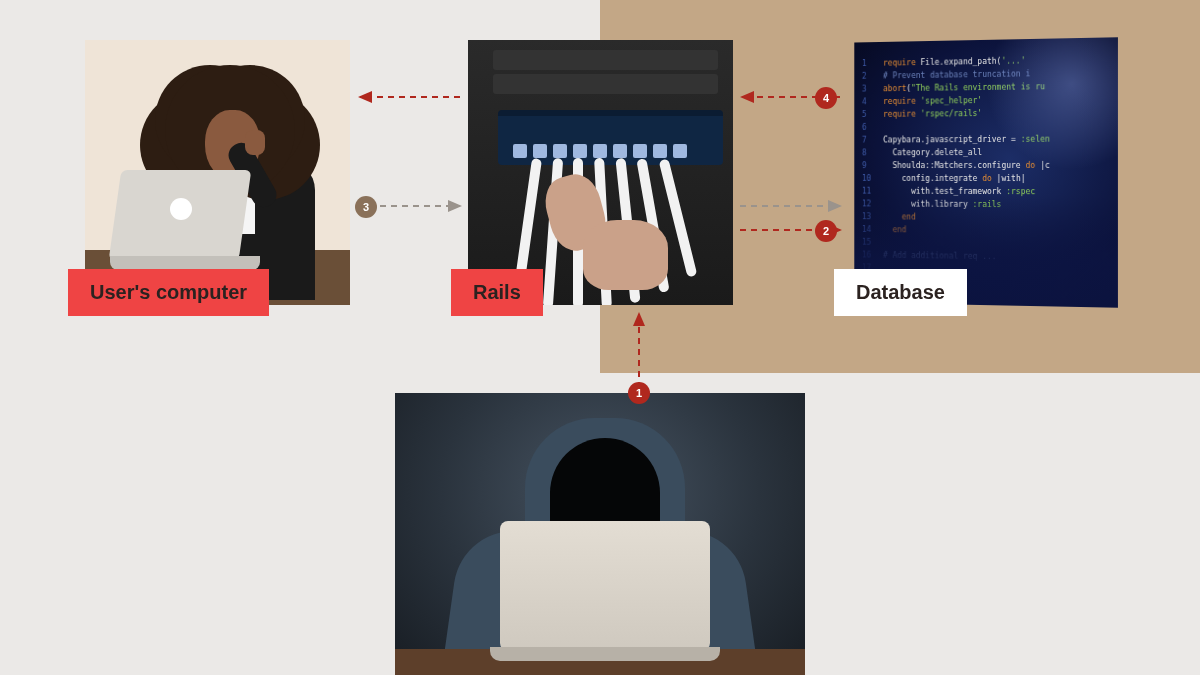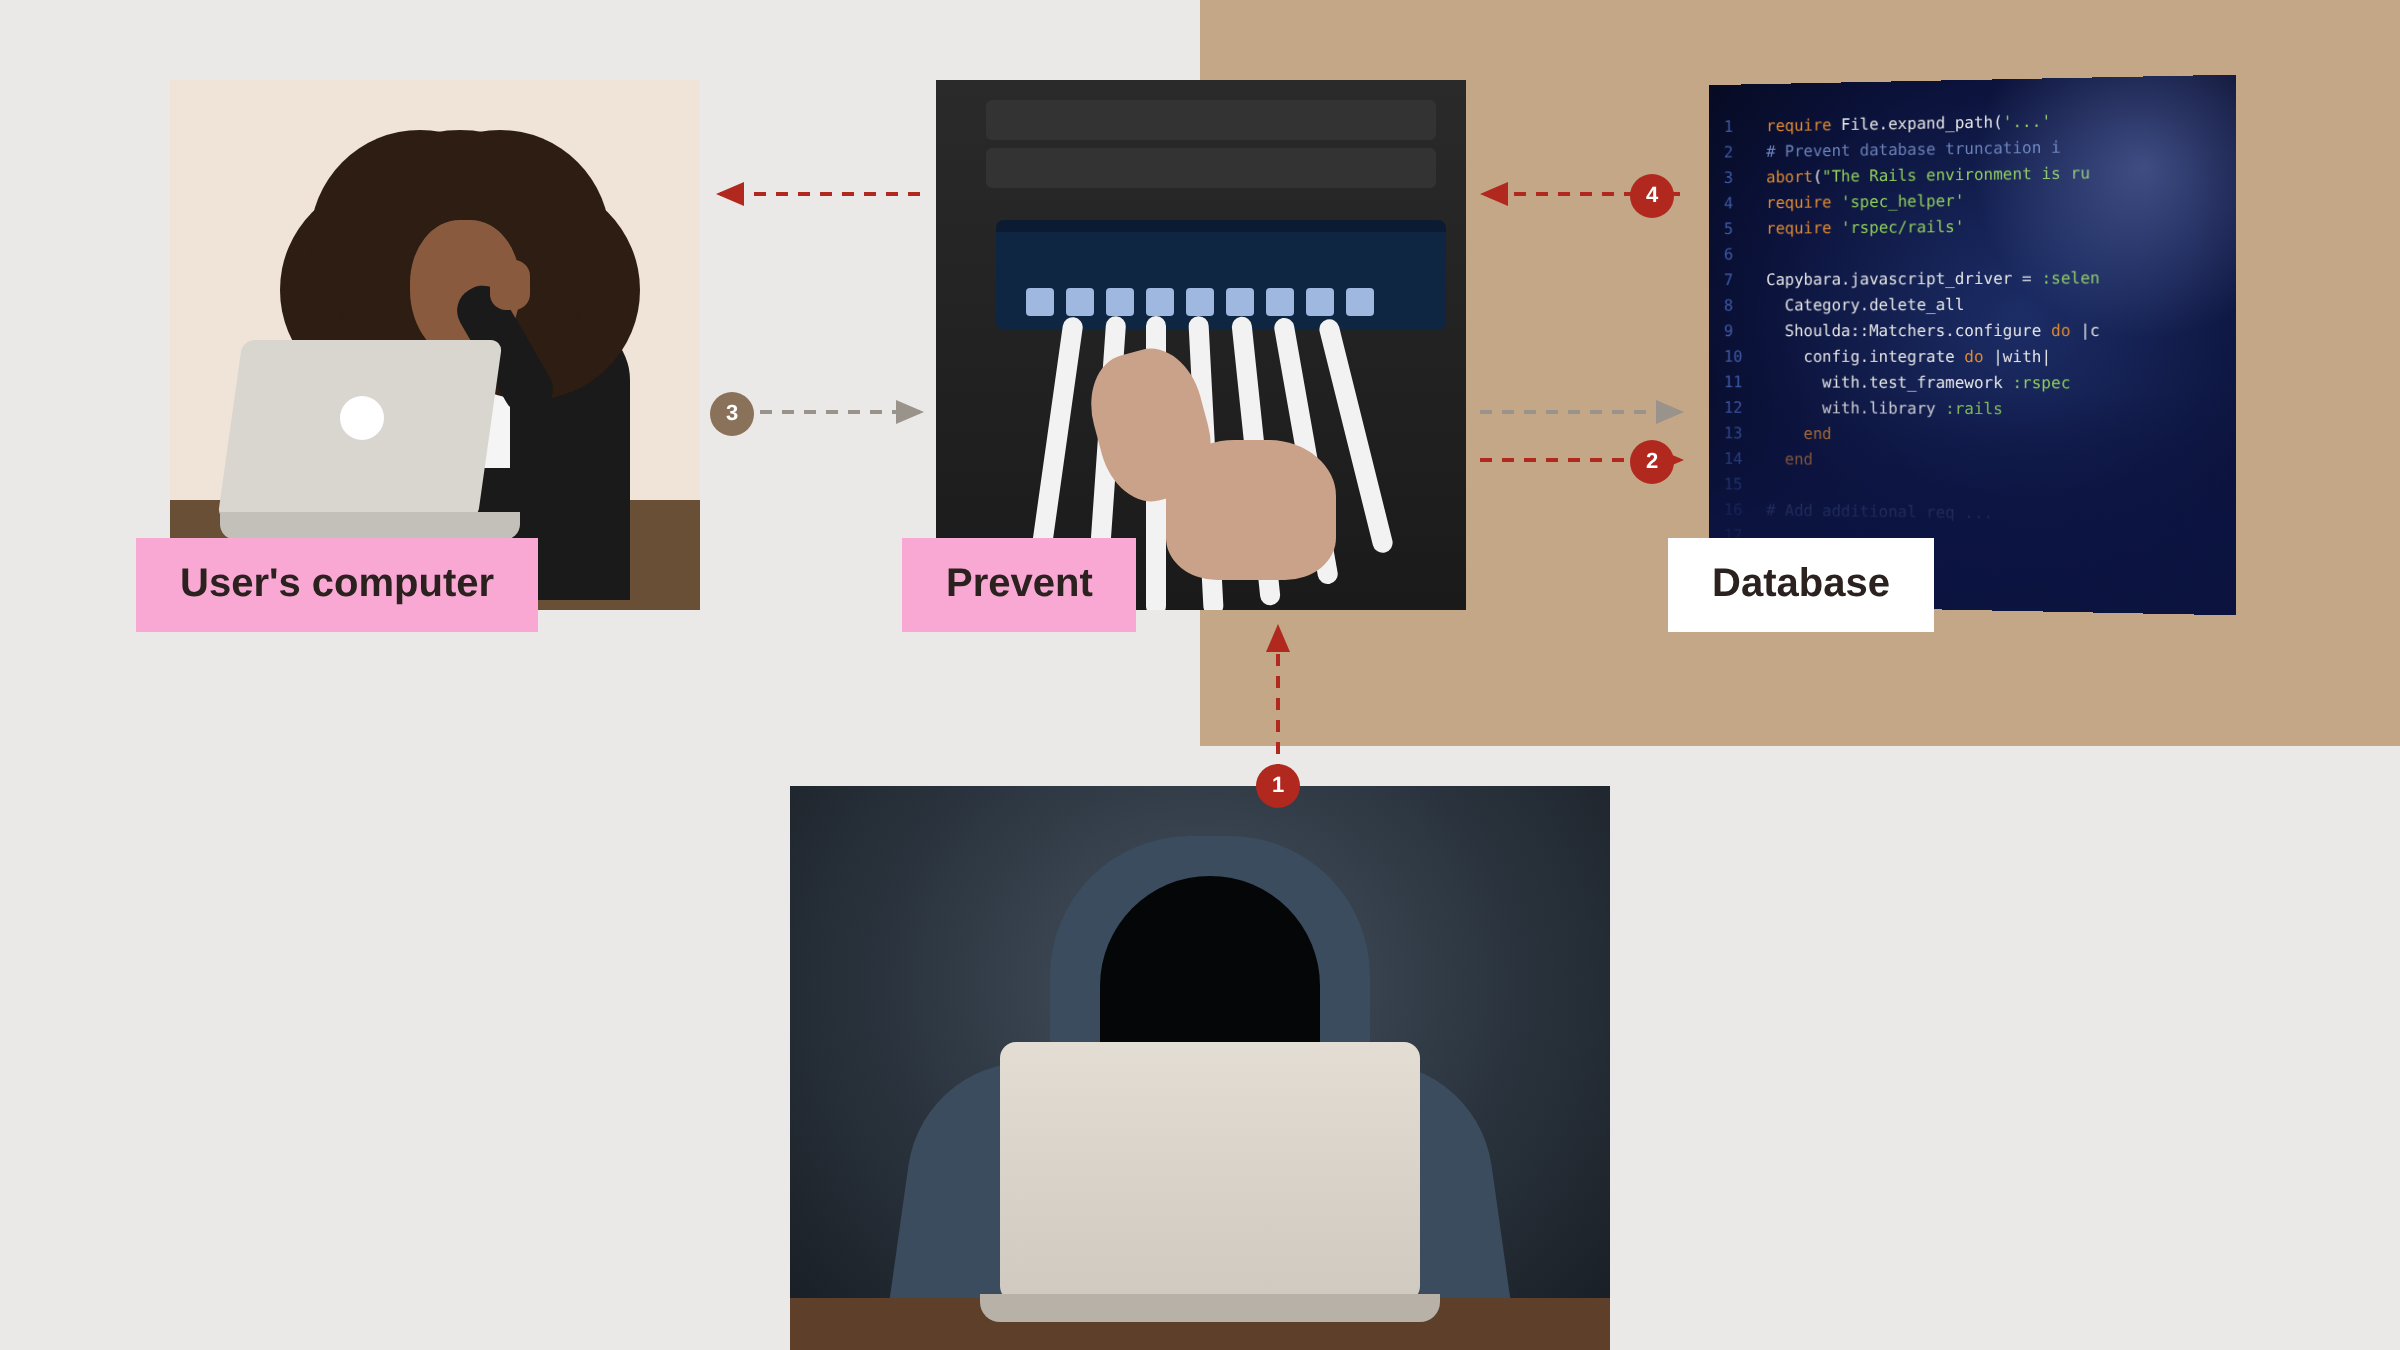--- a/index.html
+++ b/index.html
@@ -21,21 +21,21 @@
     position: absolute;
   }
   .label {
     position: absolute;
     padding: 12px 22px;
     font-weight: 700;
     font-size: 20px;
     color: #2b2220;
     white-space: nowrap;
   }
-  .label.tan   { background: #f9a8d4; }
+  .label.tan   { background: #ef4444; }
   .label.white { background: #ffffff; }
 
   
   .badge {
     position: absolute;
     width: 22px; height: 22px;
     border-radius: 50%;
     color: #fff;
     font-size: 11px;
     font-weight: 700;
@@ -177,21 +177,21 @@
     <div class="cable" style="left:80px;  height:150px; transform:rotate(4deg);"></div>
     <div class="cable" style="left:105px; height:150px;"></div>
     <div class="cable" style="left:130px; height:150px; transform:rotate(-3deg);"></div>
     <div class="cable" style="left:155px; height:145px; transform:rotate(-6deg);"></div>
     <div class="cable" style="left:180px; height:135px; transform:rotate(-10deg);"></div>
     <div class="cable" style="left:205px; height:120px; transform:rotate(-14deg);"></div>
     <div class="hand2"></div>
     <div class="hand1"></div>
   </div>
 </div>
-<div class="label tan" style="left:451px; top:269px;">Prevent</div>
+<div class="label tan" style="left:451px; top:269px;">Rails</div>
 
 <div class="node" style="left:851px; top:40px;">
   <div class="img-db">
     <div class="gutter">1<br>2<br>3<br>4<br>5<br>6<br>7<br>8<br>9<br>10<br>11<br>12<br>13<br>14<br>15<br>16<br>17<br>18</div>
     <div class="code"><span class="kw">require</span> File.expand_path(<span class="str">'...'</span>
 <span class="cm"># Prevent database truncation i</span>
 <span class="kw">abort</span>(<span class="str">"The Rails environment is ru</span>
 <span class="kw">require</span> <span class="str">'spec_helper'</span>
 <span class="kw">require</span> <span class="str">'rspec/rails'</span>
 

